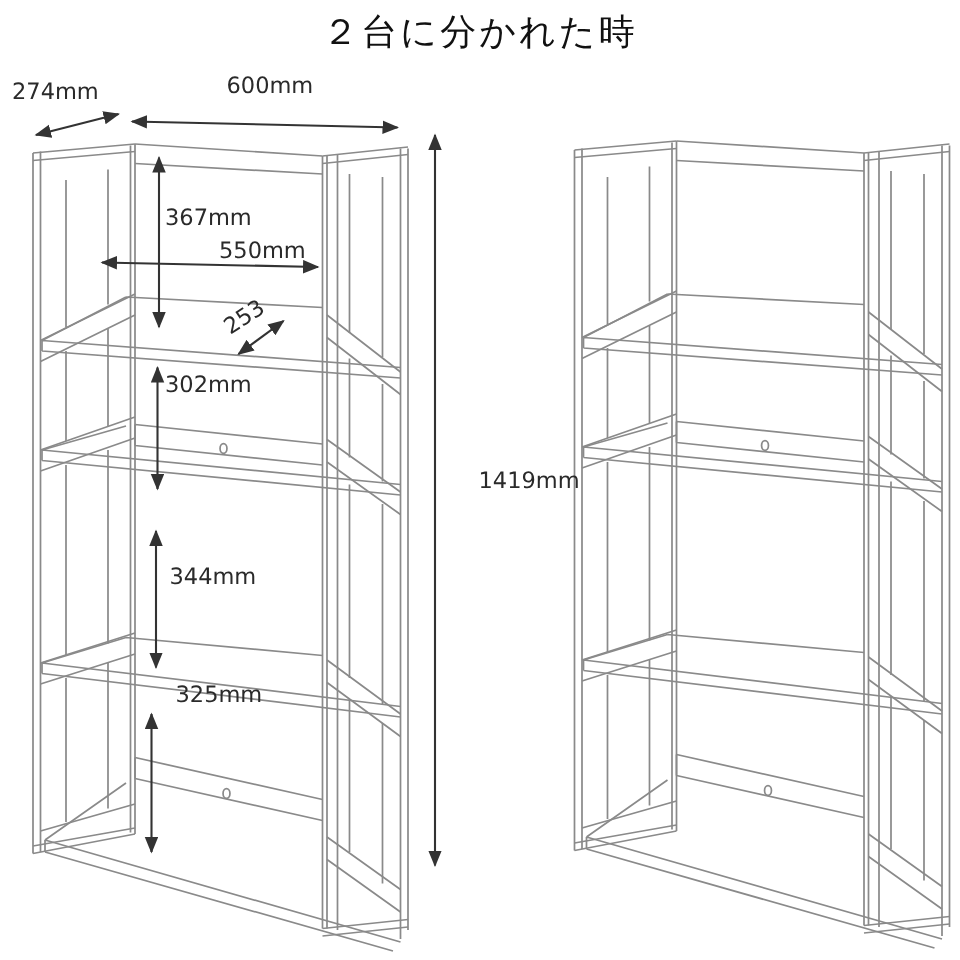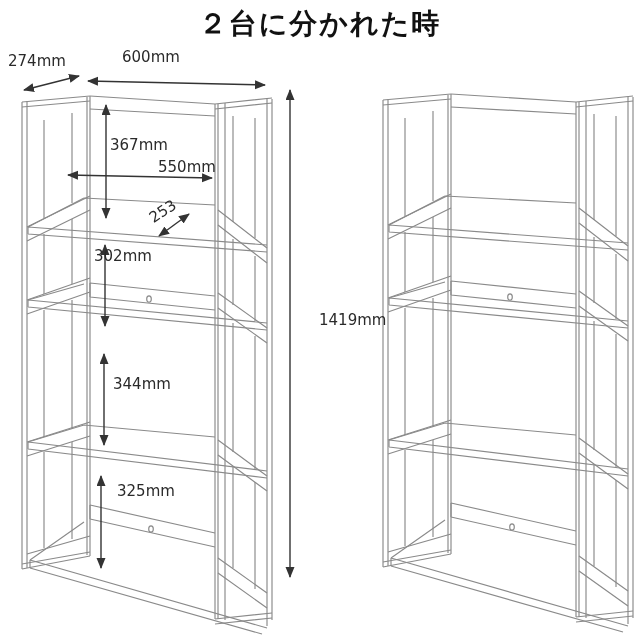--- a/index.html
+++ b/index.html
@@ -2,21 +2,21 @@
 <html><head>
 <meta charset="utf-8">
 <style>
   html,body{margin:0;padding:0;background:#fff;}
   .stage{
     position:relative;width:640px;height:640px;background:#fff;overflow:hidden;
     font-family:"DejaVu Sans","Liberation Sans",sans-serif;
   }
   .title{
     position:absolute;top:5px;left:0;right:0;text-align:center;
-    font-size:28px;font-weight:700;letter-spacing:2px;color:#111;
+    font-size:24px;font-weight:400;letter-spacing:2px;color:#111;
   }
   .dim{
     position:absolute;font-size:15px;color:#2a2a2a;white-space:nowrap;line-height:1;
   }
   .dim.rot{transform:rotate(-33deg);transform-origin:left center;}
   svg.art{position:absolute;left:0;top:0;}
 </style>
 </head>
 <body>
 
@@ -95,29 +95,29 @@
       <path d="M290,90 L290,577" marker-start="url(#ah)" marker-end="url(#ah)"></path>
       <path d="M104,354 L104,445" marker-start="url(#ah)" marker-end="url(#ah)"></path>
       <path d="M101,476 L101,568" marker-start="url(#ah)" marker-end="url(#ah)"></path>
     </g>
   </svg>
 
   <div class="title">２台に分かれた時</div>
 
   <div class="dim" style="left:8px;top:54px">274mm</div>
 
-  <div class="dim" style="left:122px;top:50px">600mm</div>
+  <div class="dim" style="left:151px;top:50px">600mm</div>
 
   <div class="dim" style="left:110px;top:138px">367mm</div>
 
-  <div class="dim" style="left:158px;top:160px">550mm</div>
+  <div class="dim" style="left:146px;top:160px">550mm</div>
 
   <div class="dim rot" style="left:151px;top:212px">253</div>
 
-  <div class="dim" style="left:94px;top:249px">302mm</div>
+  <div class="dim" style="left:110px;top:249px">302mm</div>
 
   <div class="dim" style="left:319px;top:313px">1419mm</div>
 
   <div class="dim" style="left:113px;top:377px">344mm</div>
 
-  <div class="dim" style="left:117px;top:484px">325mm</div>
+  <div class="dim" style="left:117px;top:456px">325mm</div>
 
 </div>
 
 </body></html>

